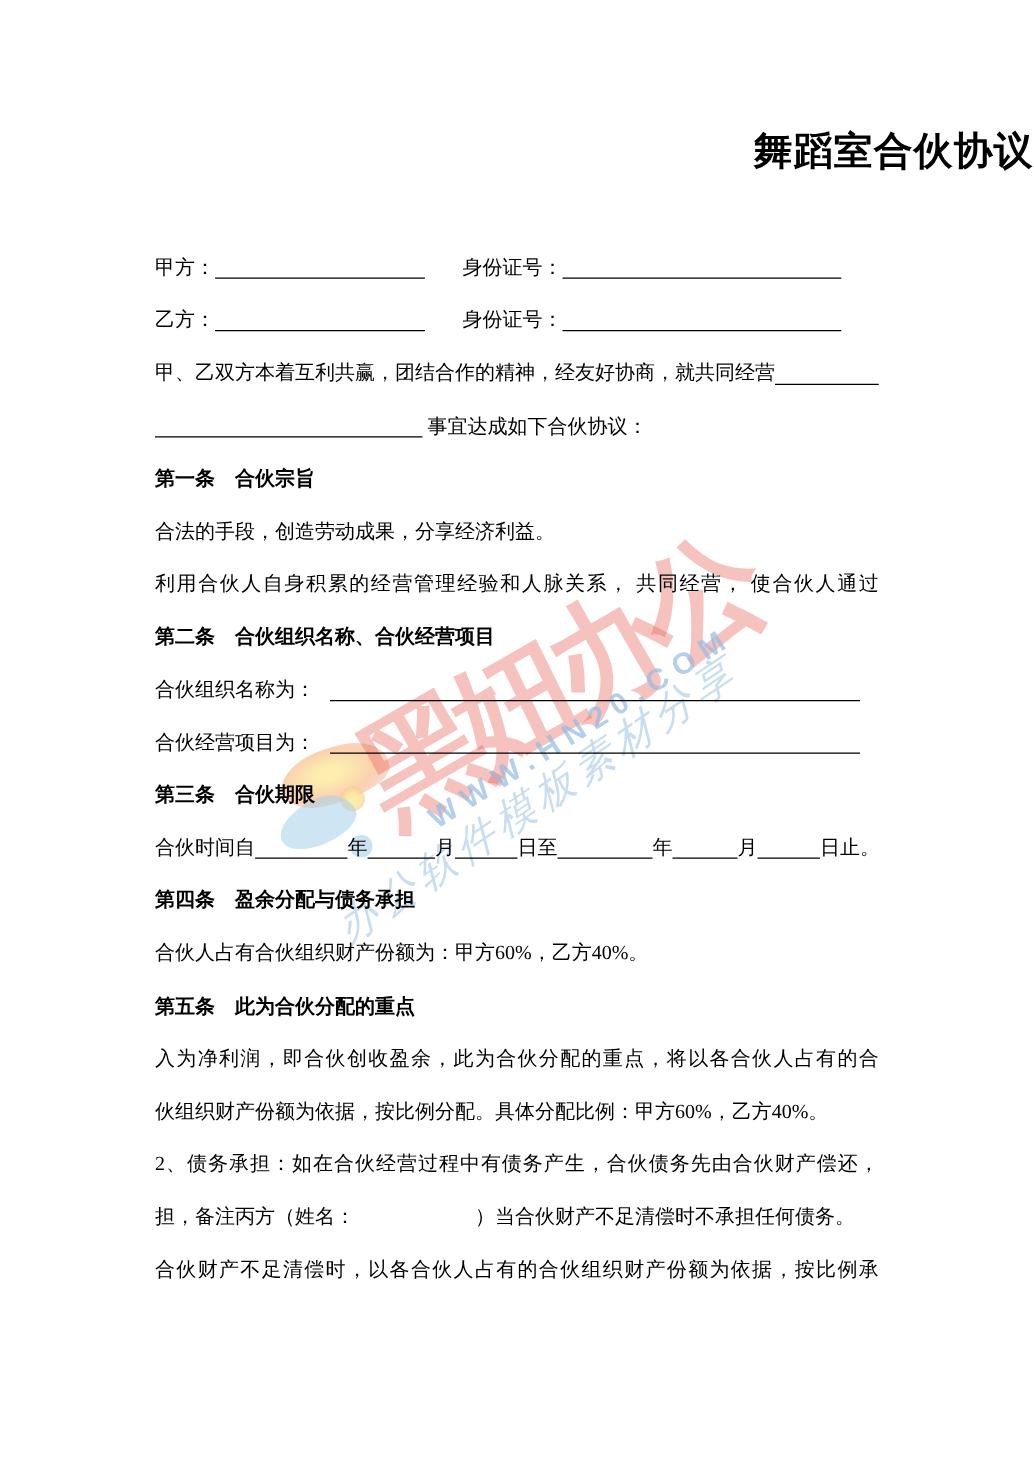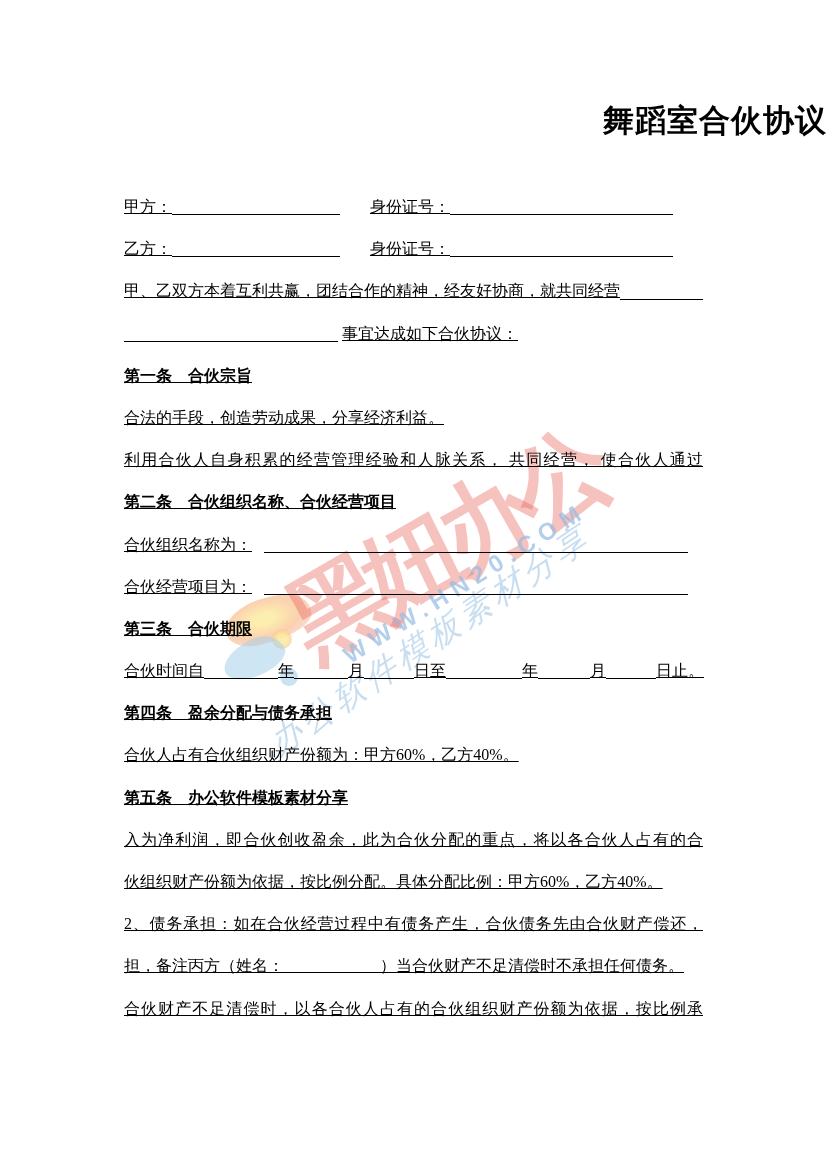--- a/index.html
+++ b/index.html
@@ -44,21 +44,21 @@
   }
   .blob-blue-dot {
     left:280px; top:668px; width:18px; height:18px; border-radius:50%;
     background:rgba(165,208,234,0.60);
   }
   
   .title {
     position:absolute; top:100px; left:0; right:0; z-index:1; margin:0;
     text-align:right; font-size:31px; font-weight:bold; letter-spacing:1px;
   }
-  .content { position:absolute; left:124px; right:124px; top:186px; z-index:1;text-decoration:underline; }
+  .content { position:absolute; left:124px; right:124px; top:194px; z-index:1; }
   .ln { height:42.2px; line-height:42.2px; font-size:16px; white-space:nowrap; }
   .fx { display:flex; align-items:baseline; }
   .fx > span { white-space:nowrap; }
   .jl { text-align:justify; text-align-last:justify; white-space:normal; }
   .h  { font-weight:bold; }
   .blank {
     display:block; border-bottom:1px solid #000; align-self:stretch;
     transform:translateY(-13px); flex:0 0 auto;
   }
   .fill  { flex:1 1 auto; }
@@ -144,21 +144,21 @@
       <span>年</span>
       <span class="blank w52"></span>
       <span>月</span>
       <span class="blank w50"></span>
       <span>日止。</span>
     </div>
 
     <div class="ln h">第四条　盈余分配与债务承担</div>
     <div class="ln">合伙人占有合伙组织财产份额为：甲方60%，乙方40%。</div>
 
-    <div class="ln h">第五条　办公软件模板素材分享</div>
+    <div class="ln h">第五条　此为合伙分配的重点</div>
     <div class="ln jl">入为净利润，即合伙创收盈余，此为合伙分配的重点，将以各合伙人占有的合</div>
     <div class="ln">伙组织财产份额为依据，按比例分配。具体分配比例：甲方60%，乙方40%。</div>
     <div class="ln jl">2、债务承担：如在合伙经营过程中有债务产生，合伙债务先由合伙财产偿还，</div>
     <div class="ln">担，备注丙方（姓名：　　　　　　）当合伙财产不足清偿时不承担任何债务。</div>
     <div class="ln jl">合伙财产不足清偿时，以各合伙人占有的合伙组织财产份额为依据，按比例承</div>
 
   </div>
 </div>
 
 </body></html>

